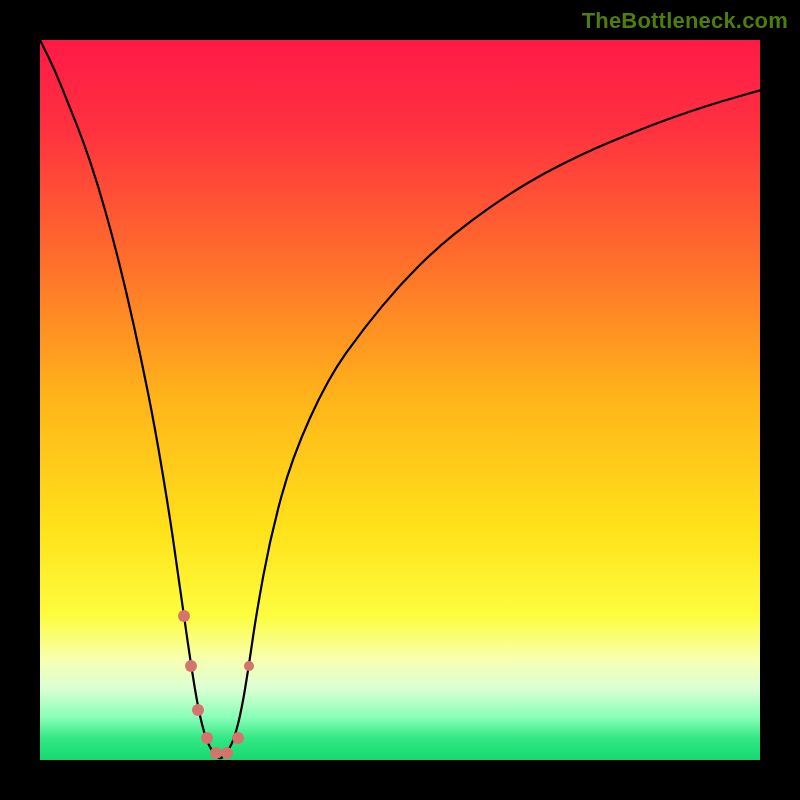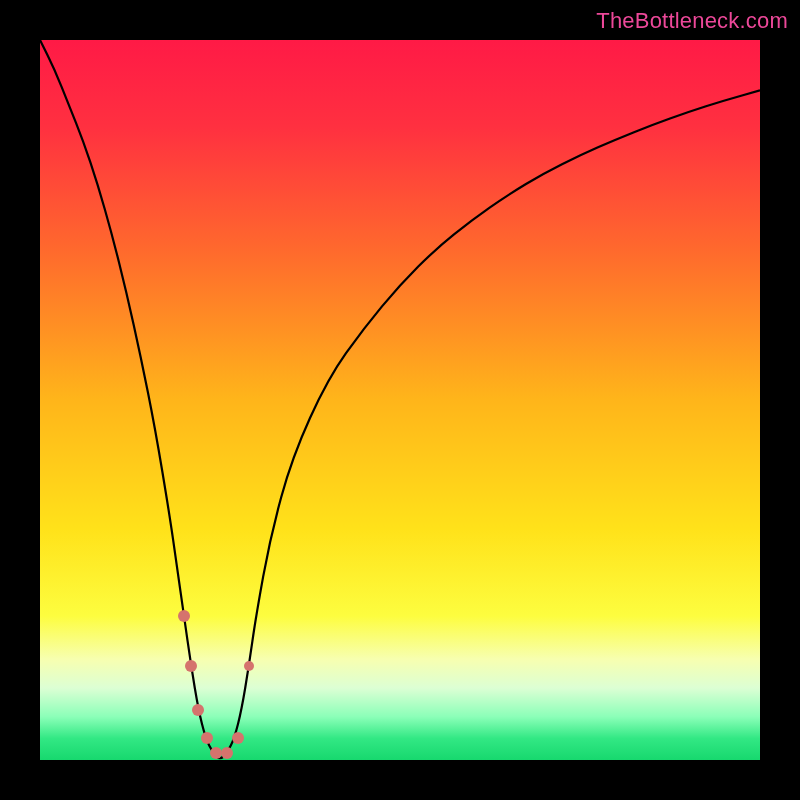--- a/index.html
+++ b/index.html
@@ -28,23 +28,23 @@
   .gradient-bg {
     position: absolute;
     left: 0; top: 0;
     width: 100%;
     height: 100%;
   }
   .watermark {
     position: absolute;
     top: 8px;
     right: 12px;
-    color: #ec4899;
+    color: #4d7c0f;
     font-size: 22px;
-    font-weight: 400;
+    font-weight: 700;
     letter-spacing: 0.2px;
     z-index: 50;
   }
   svg.curve {
     position: absolute;
     left: 0; top: 0;
     width: 100%;
     height: 100%;
     z-index: 20;
   }

